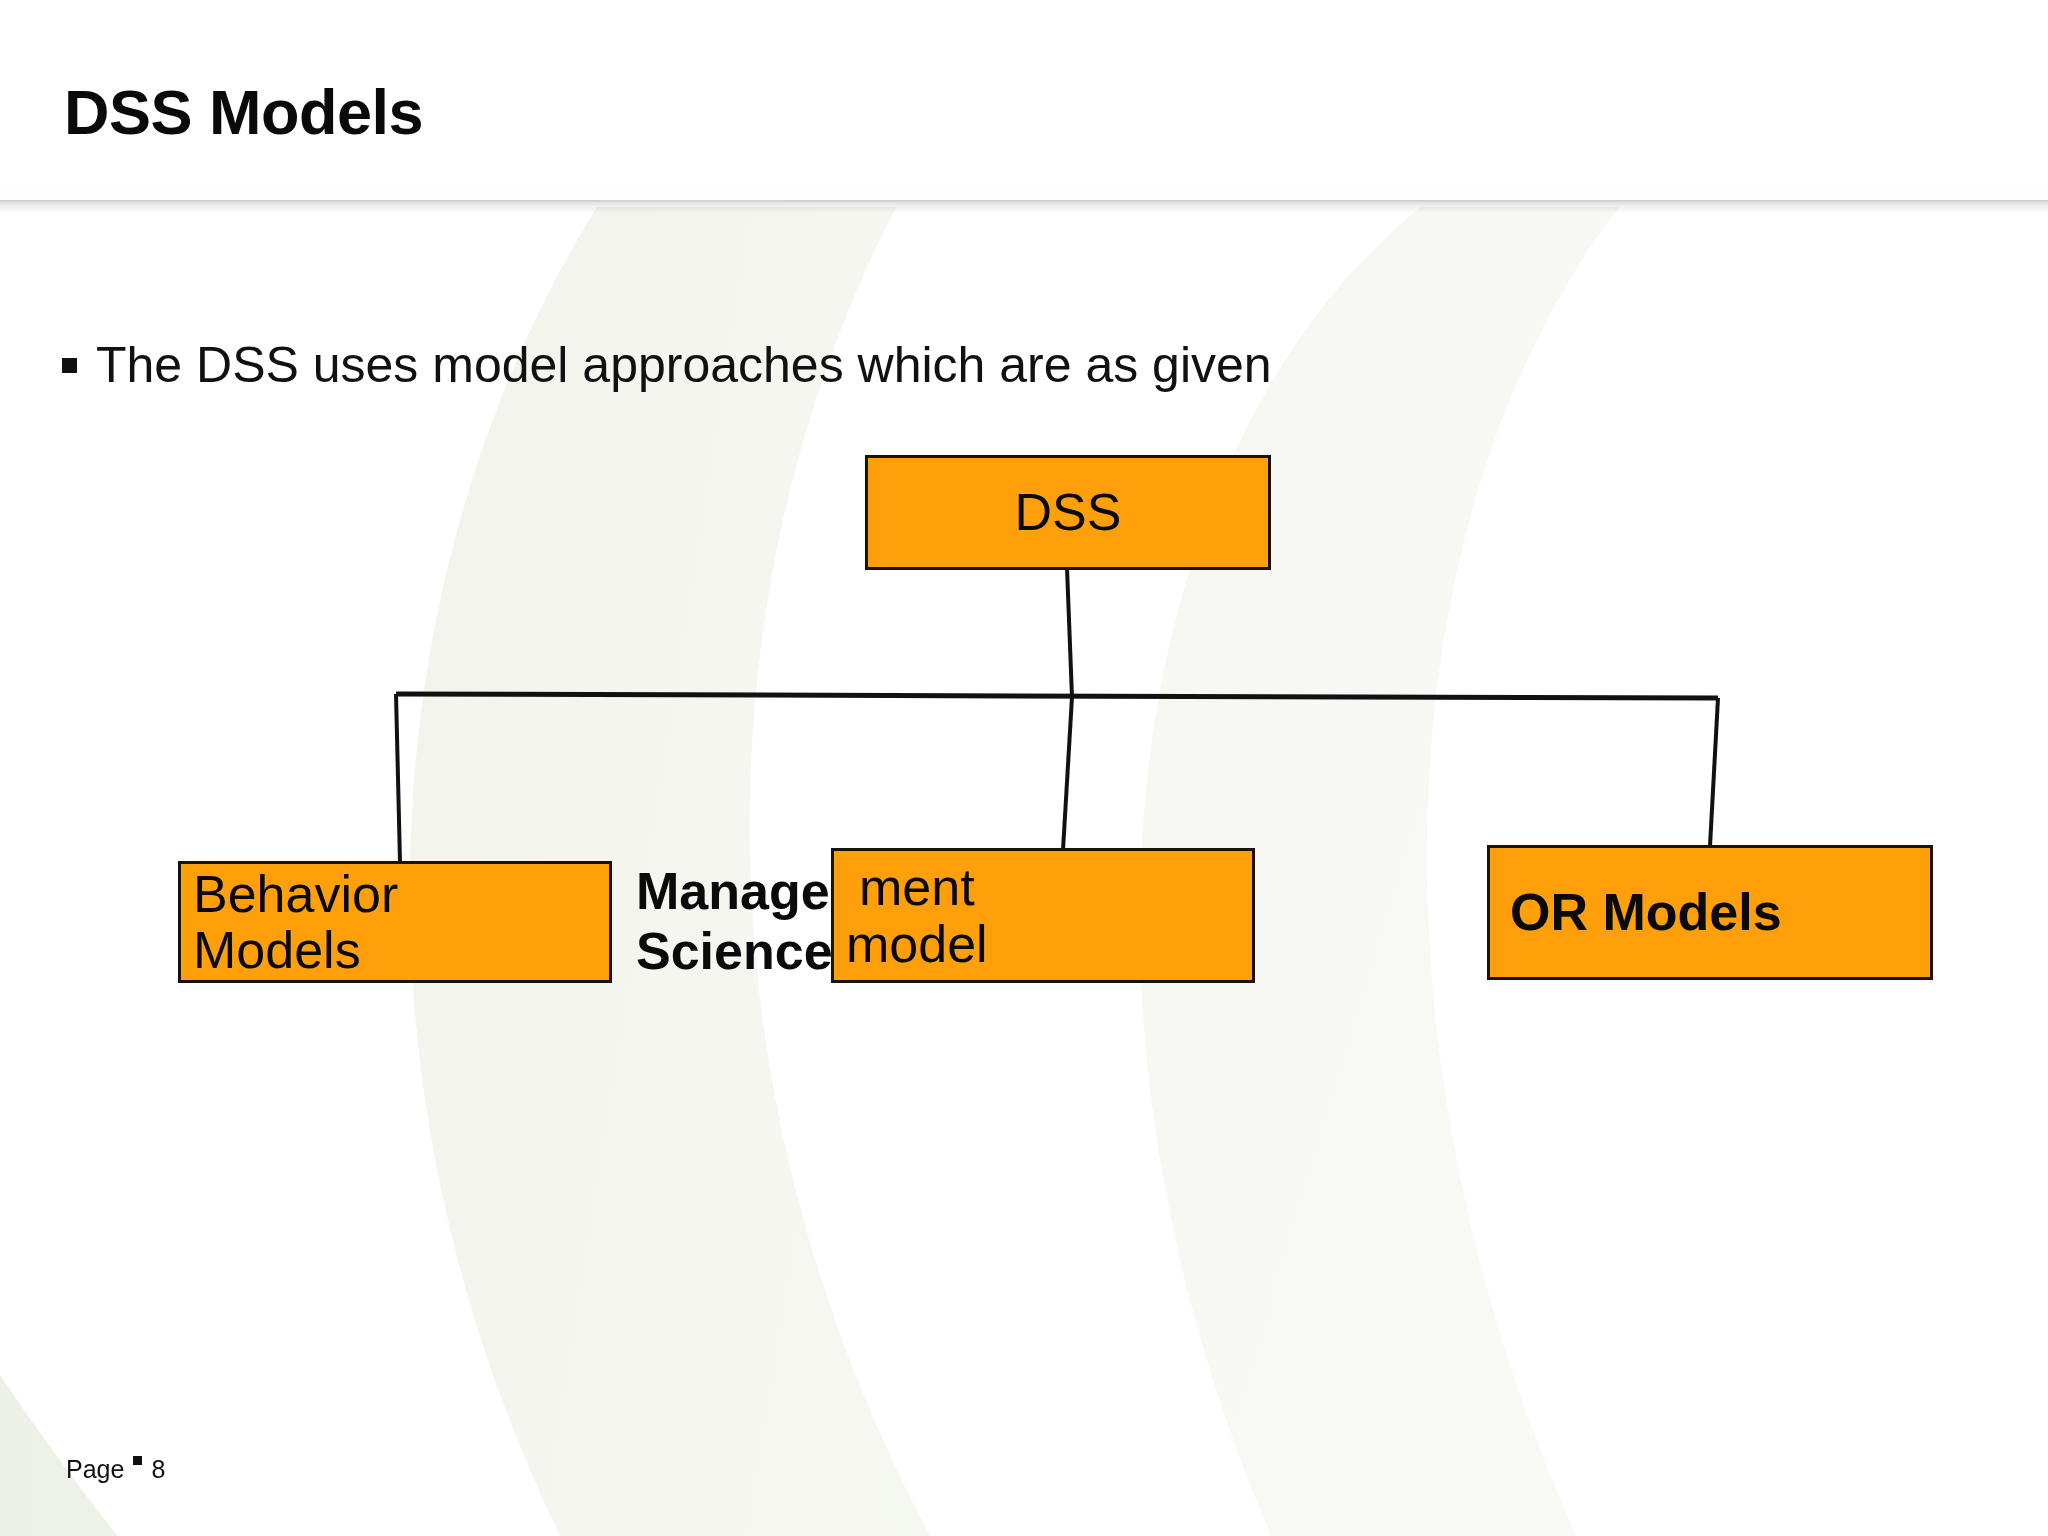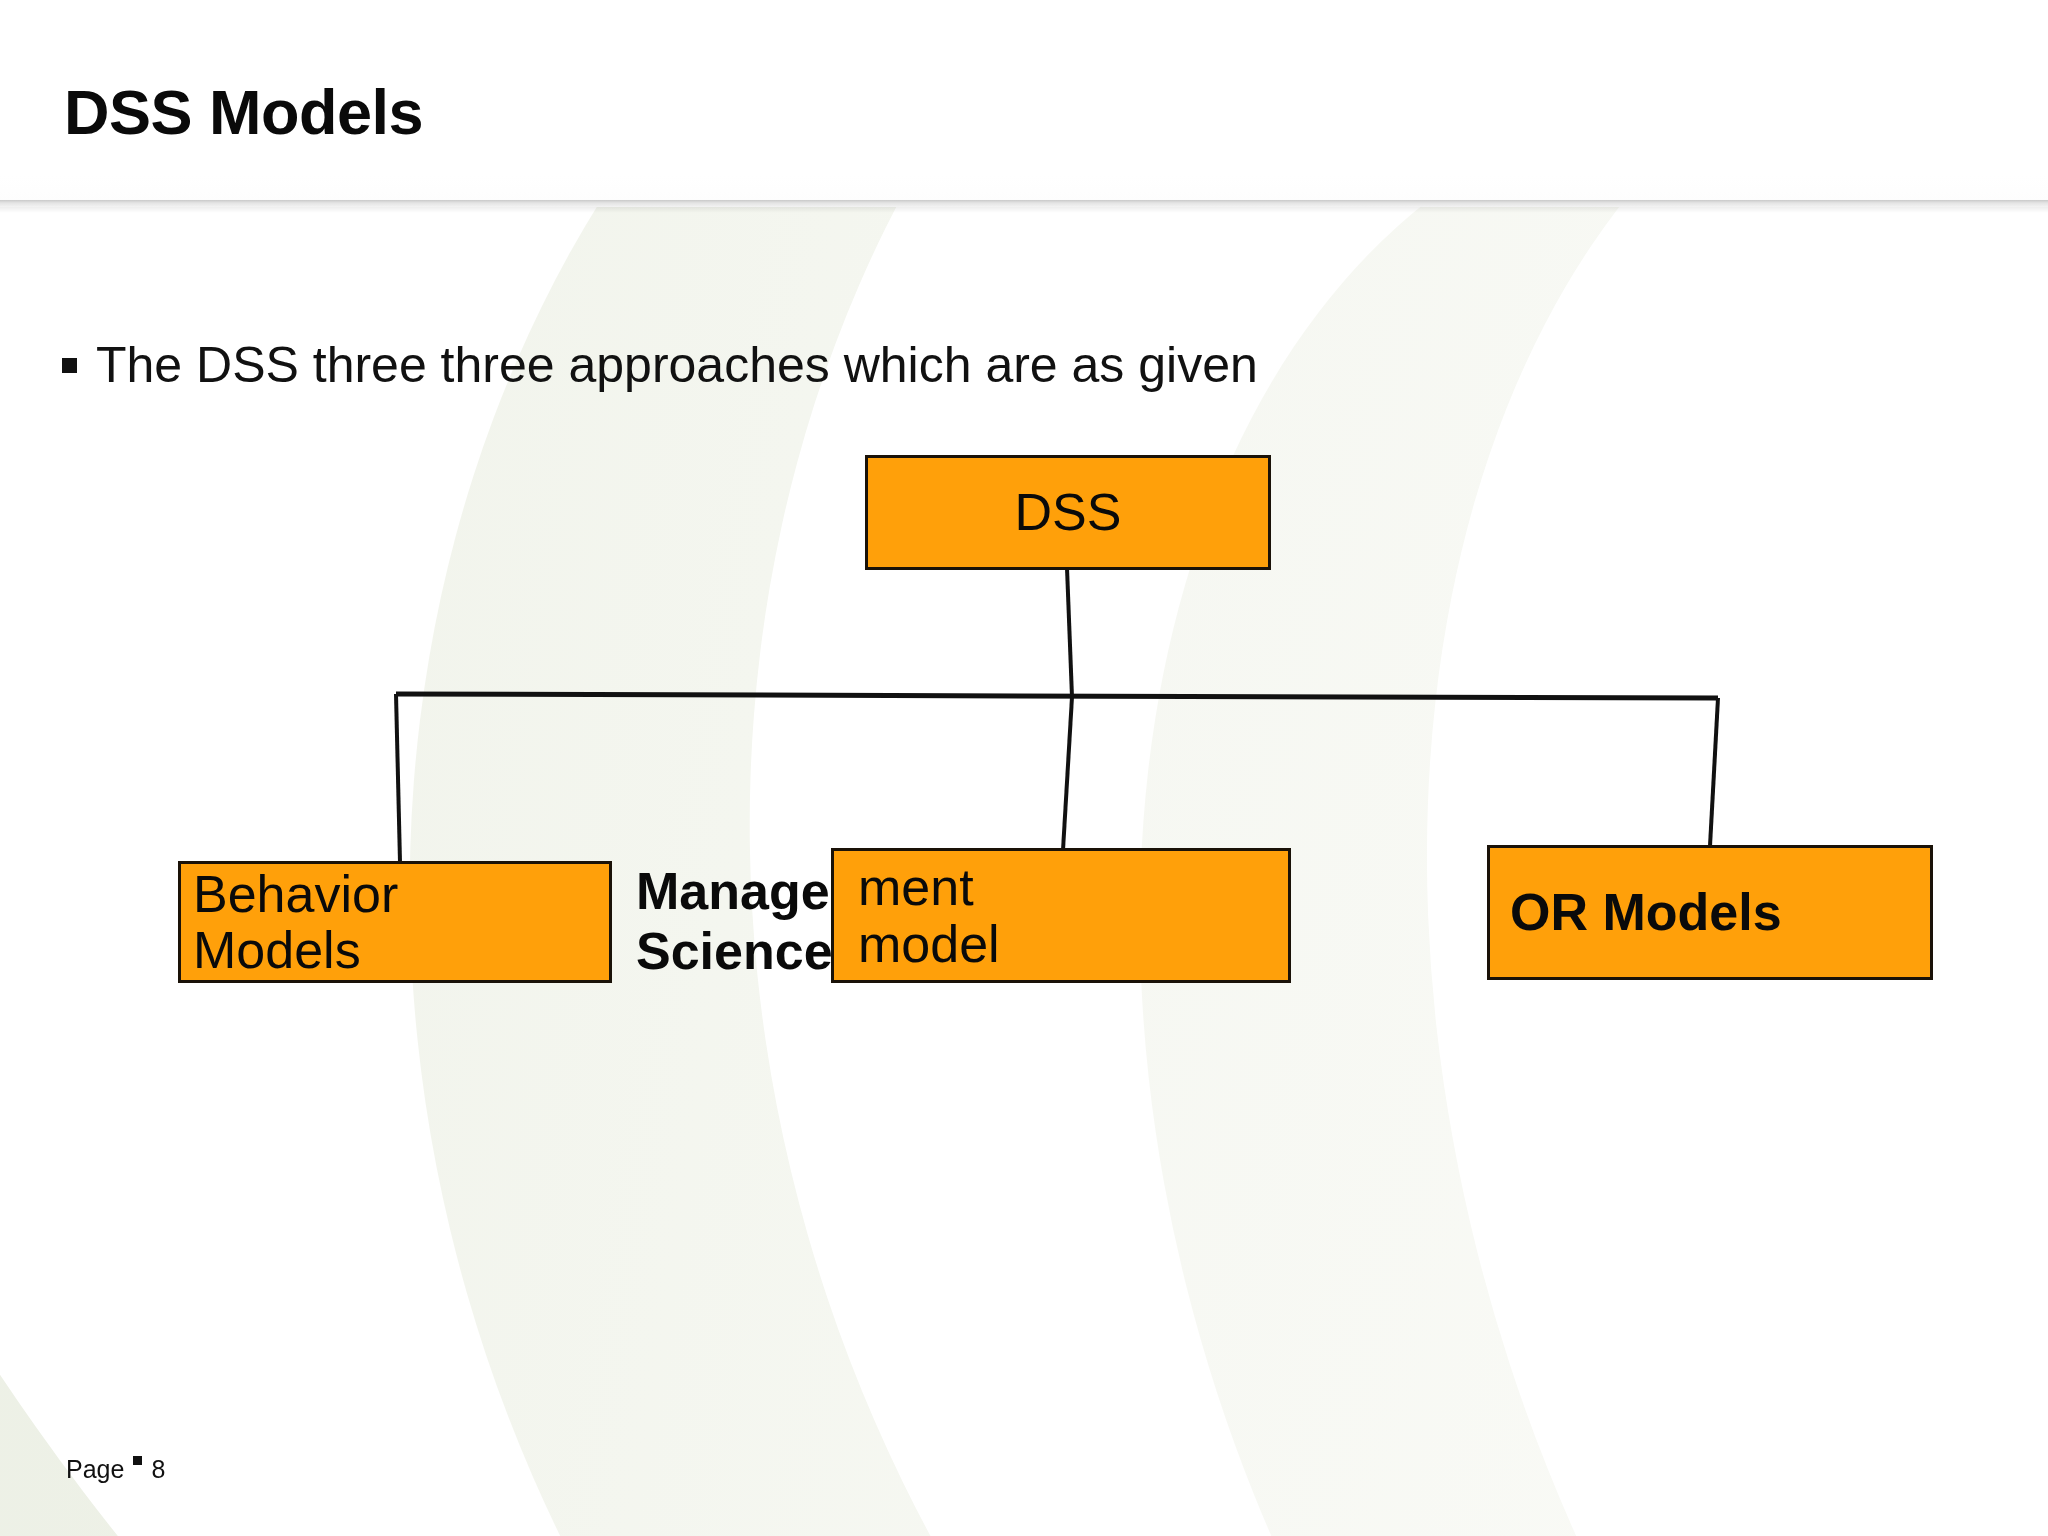--- a/index.html
+++ b/index.html
@@ -177,22 +177,23 @@
     left: 865px; top: 455px; width: 406px; height: 115px;
     justify-content: center;
   }
   #node-dss .node-label { text-align: center; }
 
   #node-behavior {
     left: 178px; top: 861px; width: 434px; height: 122px;
     padding-left: 12px;
   }
   #node-mgmt {
-    left: 831px; top: 848px; width: 460px; height: 135px;
-    padding-left: 24px;
+    left: 831px; top: 848px; width: 424px; height: 135px;
+    padding-left: 12px;
+    text-align: center;
   }
   #node-or {
     left: 1487px; top: 845px; width: 446px; height: 135px;
     padding-left: 20px;
     font-weight: bold;
   }
 
   
   .overflow-label {
     position: absolute;
@@ -240,21 +241,21 @@
   </div>
 
   <div class="header">
     <div class="page-title">DSS Models</div>
   </div>
   <div class="header-rule"></div>
   <div class="header-rule-shadow"></div>
 
   <div class="bullet-row">
     <span class="bullet-mark"></span>
-    <span class="bullet-text">The DSS three three approaches which are as given</span>
+    <span class="bullet-text">The DSS uses model approaches which are as given</span>
   </div>
 
   <div class="diagram">
 
     <svg class="connectors" width="2048" height="1536">
 
       <line x1="1067" y1="568" x2="1072" y2="697" stroke="#111111" stroke-width="4"></line>
 
       <line x1="396" y1="694" x2="1718" y2="698" stroke="#111111" stroke-width="5"></line>
 

